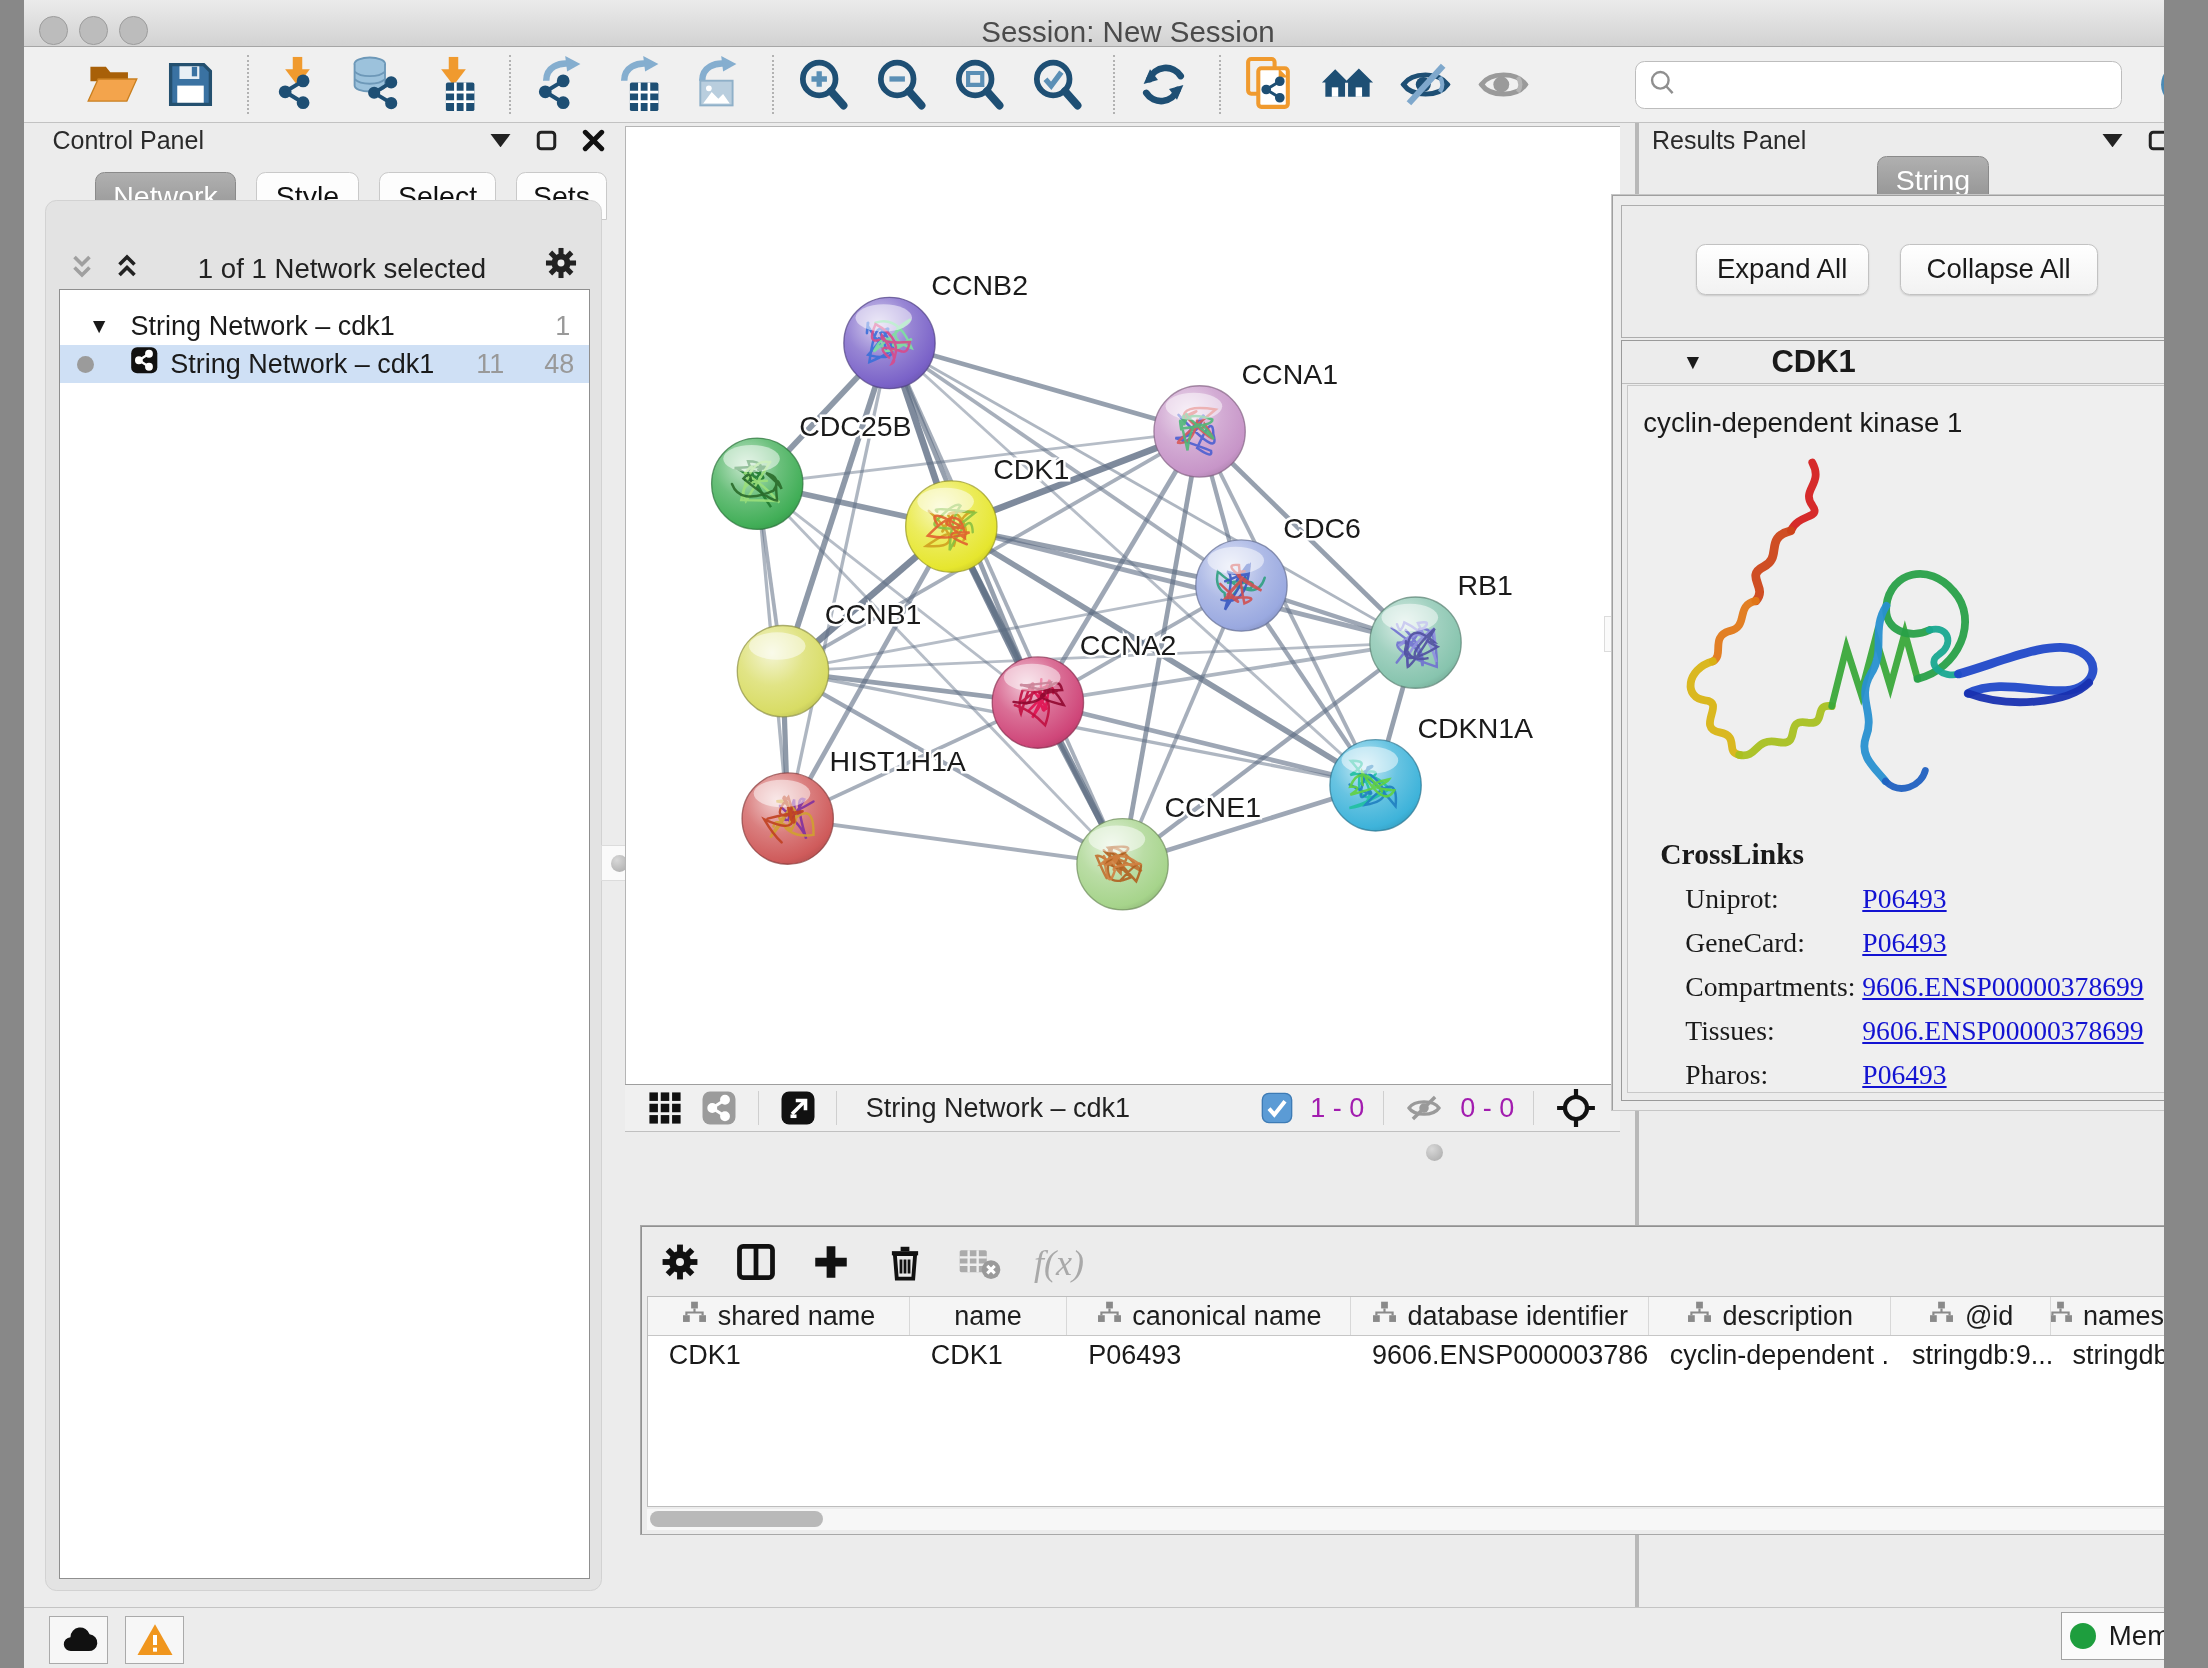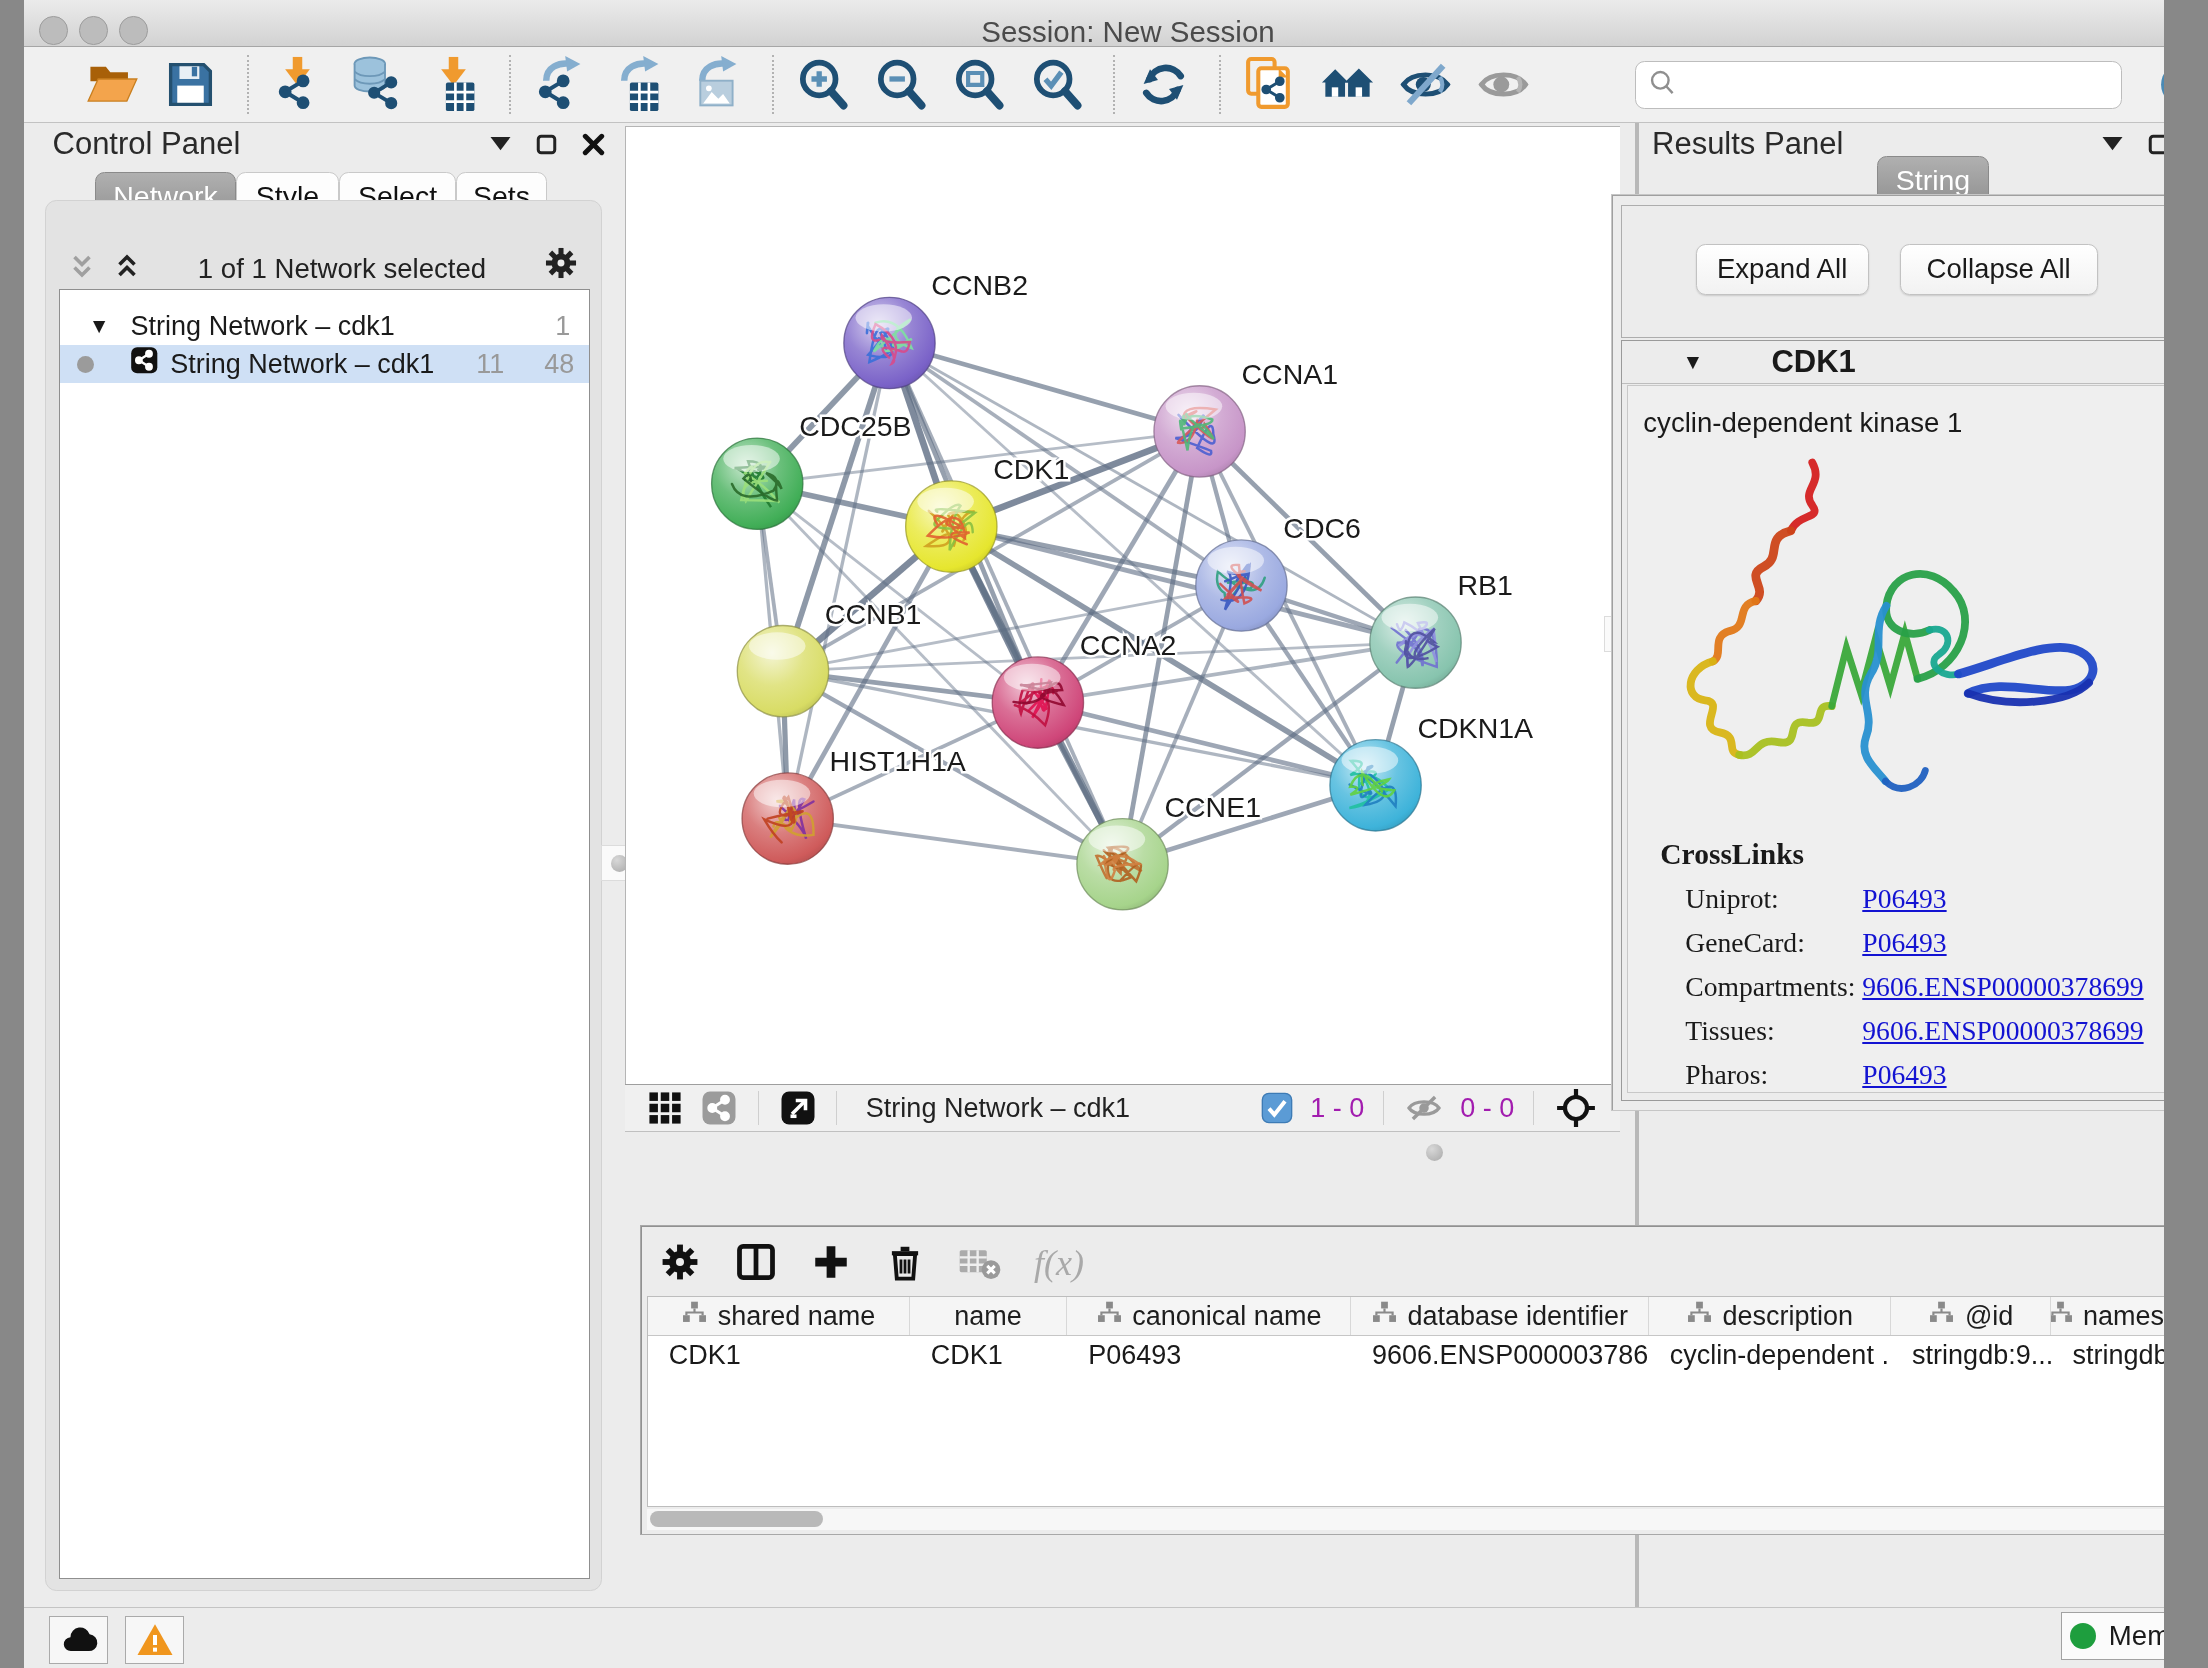--- a/index.html
+++ b/index.html
@@ -18,26 +18,26 @@
     padding-left:61px;padding-right:25px;}
   .tbtn{width:55px;height:59px;margin-right:23px;display:flex;align-items:center;justify-content:center;flex:0 0 auto;}
   .tbtn svg{width:53px;height:57px;}
   .tsep{height:59px;border-left:2.9px dotted #b2b2b2;margin:0 21px 0 5.7px;flex:0 0 auto;}
   .search-wrap{margin-left:auto;width:487px;height:48px;background:#fff;border:1.9px solid #bdbdbd;
     border-radius:9.5px;display:flex;align-items:center;padding-left:11.4px;box-sizing:border-box;}
   .search-wrap input{border:none;outline:none;font-size:27px;flex:1;background:transparent;
     font-family:"Liberation Sans",sans-serif;}
   .help-btn{width:49px;height:49px;margin-left:36px;flex:0 0 auto;}
   
-  .phead-title{font-size:31px;color:#2a2a2a;}
+  .phead-title{font-size:25px;color:#2a2a2a;}
   .pctl{display:flex;align-items:center;gap:25px;}
   .pctl svg{display:block;}
   
   .cp-header{position:absolute;left:28.5px;top:126px;width:552px;display:flex;justify-content:space-between;align-items:center;}
-  .tabs-row{position:absolute;display:flex;}
+  .tabs-row{position:absolute;display:flex;gap:20px;}
   .tab{height:48px;border:1px solid #c9c9c9;background:#fdfdfd;color:#111;font-size:28.5px;
     display:flex;align-items:center;justify-content:center;box-sizing:border-box;border-radius:9.5px 9.5px 0 0;}
   .tab.sel{background:linear-gradient(#b0b0b0,#929292);color:#fff;border-color:#8a8a8a;}
   .cp-container{position:absolute;left:21px;top:200px;width:557px;height:1391px;background:#e3e3e3;
     border-radius:11.4px;border:1px solid #d2d2d2;box-sizing:border-box;}
   .cp-selbar{position:absolute;left:0;top:0;width:100%;height:88px;display:flex;align-items:flex-end;padding:4px 21px;box-sizing:border-box;}
   .cp-summary{flex:1;text-align:center;font-size:27.6px;color:#222;}
   .cp-list{position:absolute;left:13.3px;top:88px;width:531px;height:1290px;background:#fff;
     border:1.9px solid #8f8f8f;box-sizing:border-box;}
   .tree-row{position:relative;height:38px;display:flex;align-items:center;font-size:27px;}

